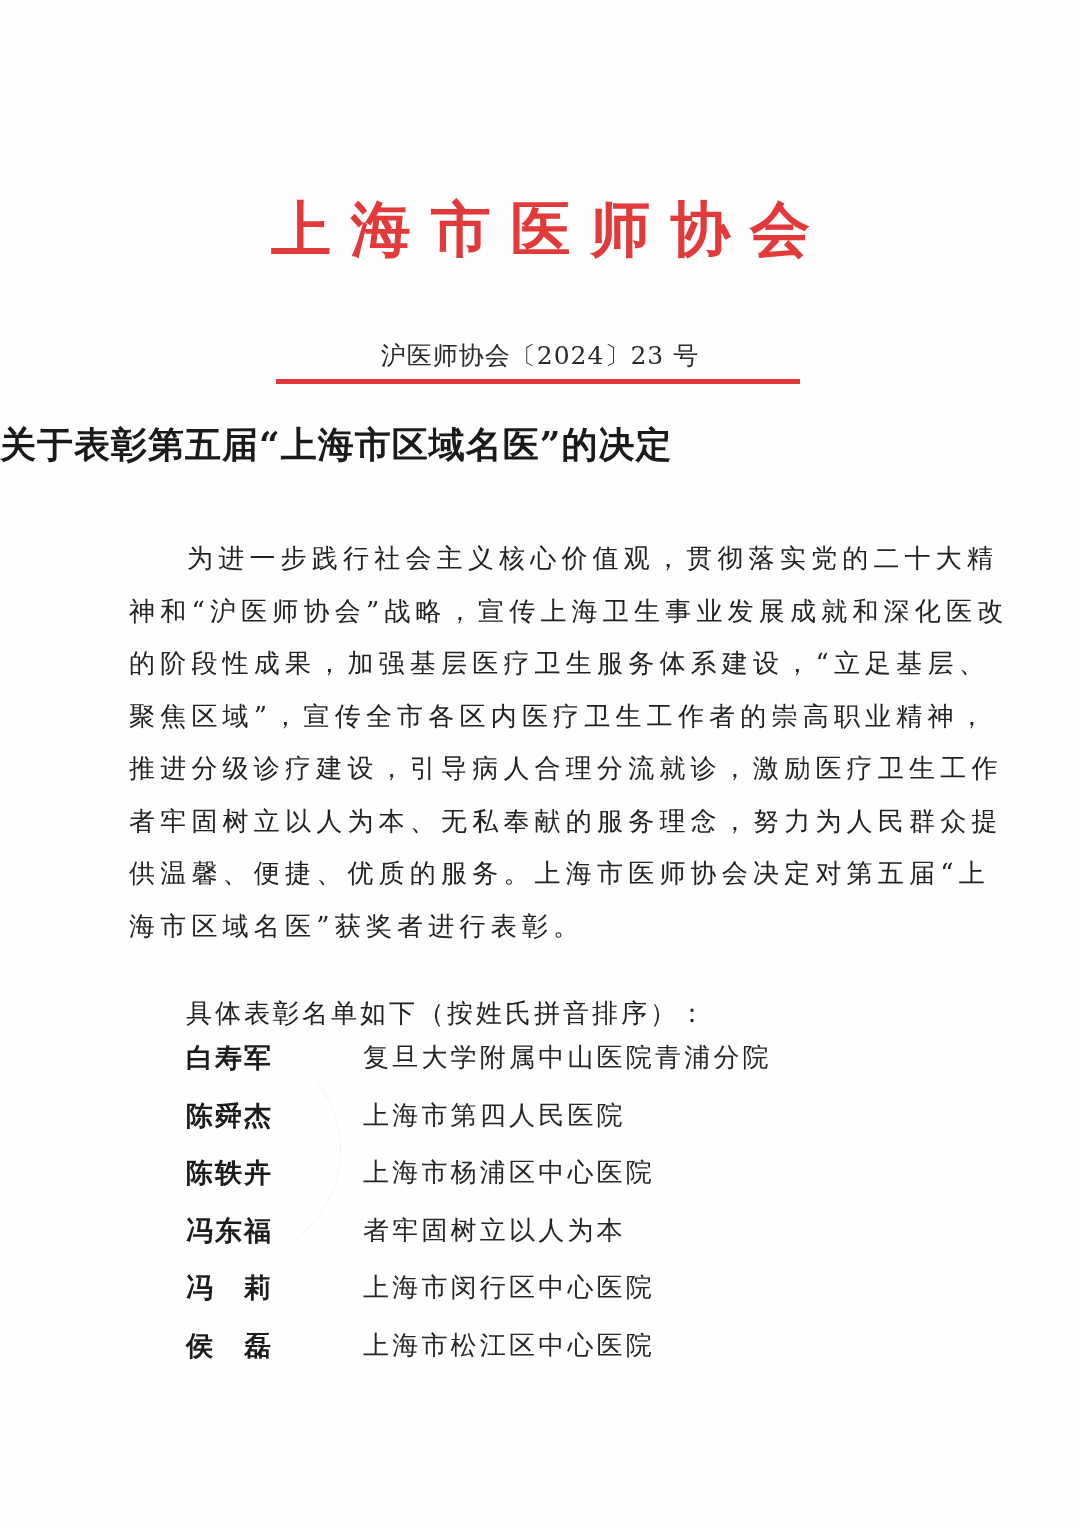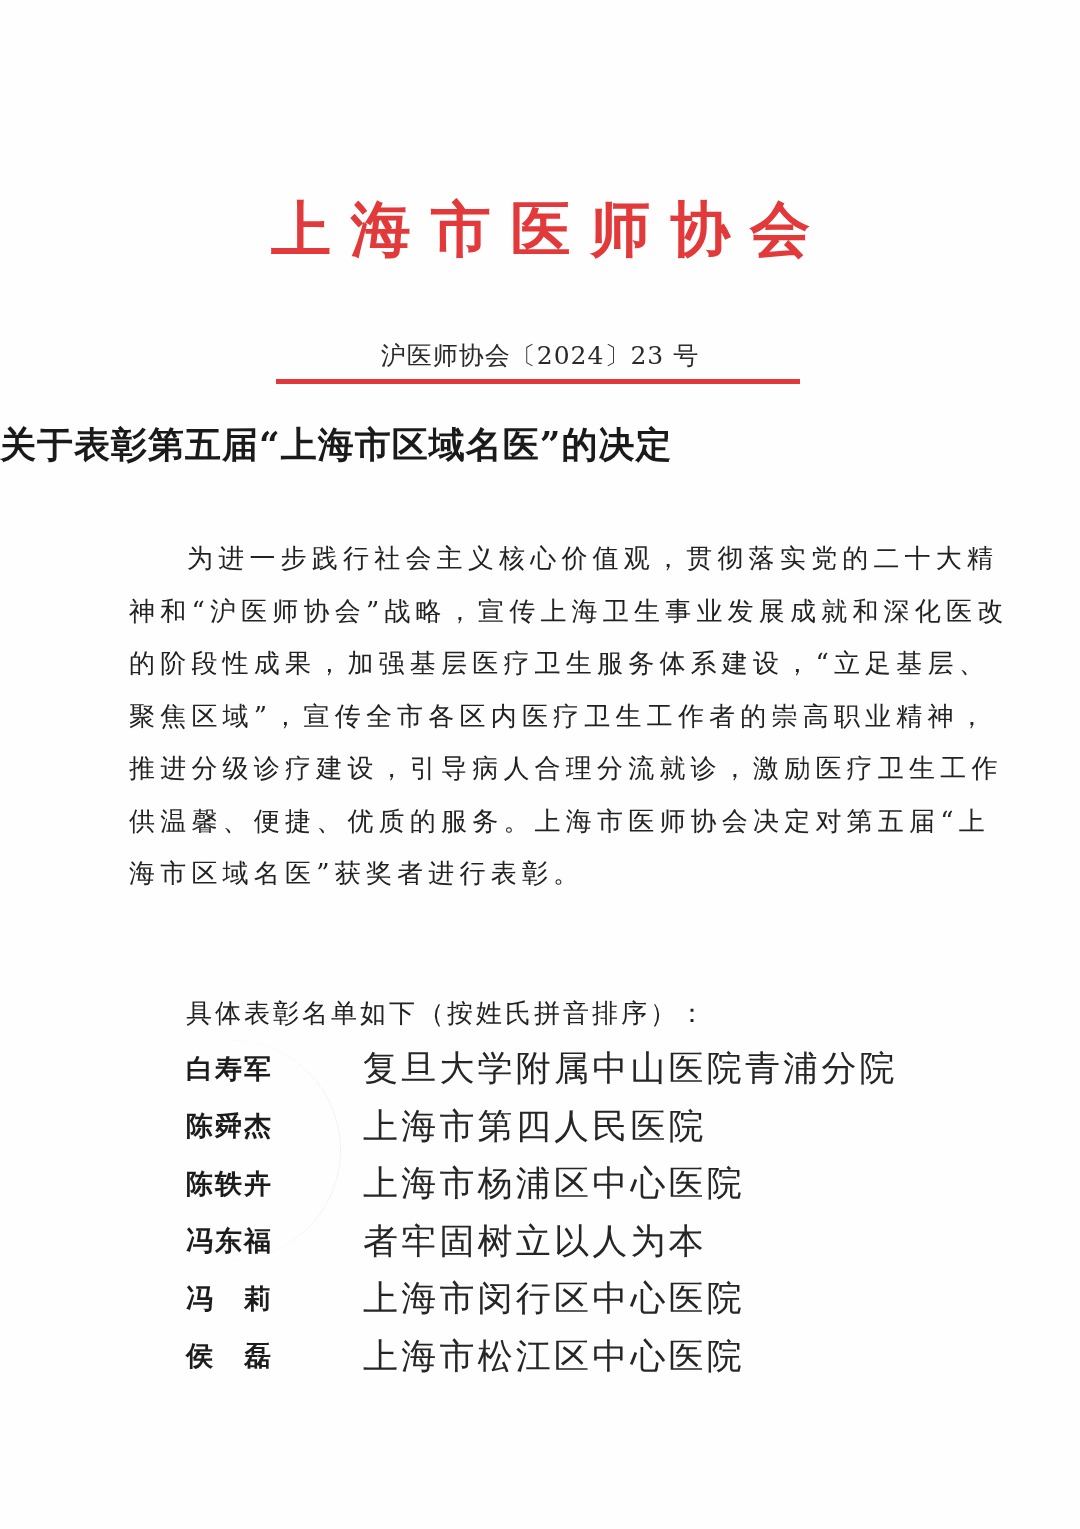--- a/index.html
+++ b/index.html
@@ -96,33 +96,32 @@
       letter-spacing: 3px;
     }
     .honoree-list {
       position: absolute;
       left: 186px;
       top: 1040px;
       width: 760px;
     }
     .honoree-row {
       display: flex;
-      align-items: center;
       height: 57.5px;
     }
     .honoree-name {
       width: 177px;
       font-size: 27px;
       font-weight: bold;
       letter-spacing: 2px;
       color: #1c1c1c;
       white-space: pre;
     }
     .honoree-hospital {
-      font-size: 35px;
+      font-size: 26px;
       letter-spacing: 3.2px;
       color: #262626;
     }
     .stamp-trace {
       position: absolute;
       left: 120px;
       top: 1040px;
       width: 220px;
       height: 220px;
       border-radius: 50%;
@@ -150,20 +149,21 @@
   <div class="red-rule"></div>
 
   <div class="doc-title">关于表彰第五届“上海市区域名医”的决定</div>
 
   <div class="body-text">
     <span class="line" style="padding-left:58px">为进一步践行社会主义核心价值观，贯彻落实党的二十大精</span>
     <span class="line">神和“沪医师协会”战略，宣传上海卫生事业发展成就和深化医改</span>
     <span class="line">的阶段性成果，加强基层医疗卫生服务体系建设，“立足基层、</span>
     <span class="line">聚焦区域”，宣传全市各区内医疗卫生工作者的崇高职业精神，</span>
     <span class="line">推进分级诊疗建设，引导病人合理分流就诊，激励医疗卫生工作</span>
+    <span class="line">者牢固树立以人为本、无私奉献的服务理念，努力为人民群众提</span>
     <span class="line">供温馨、便捷、优质的服务。上海市医师协会决定对第五届“上</span>
     <span class="line">海市区域名医”获奖者进行表彰。</span>
   </div>
 
   <div class="list-intro">具体表彰名单如下（按姓氏拼音排序）：</div>
 
   <div class="stamp-trace"></div>
 
   <div class="honoree-list">
     <div class="honoree-row">

